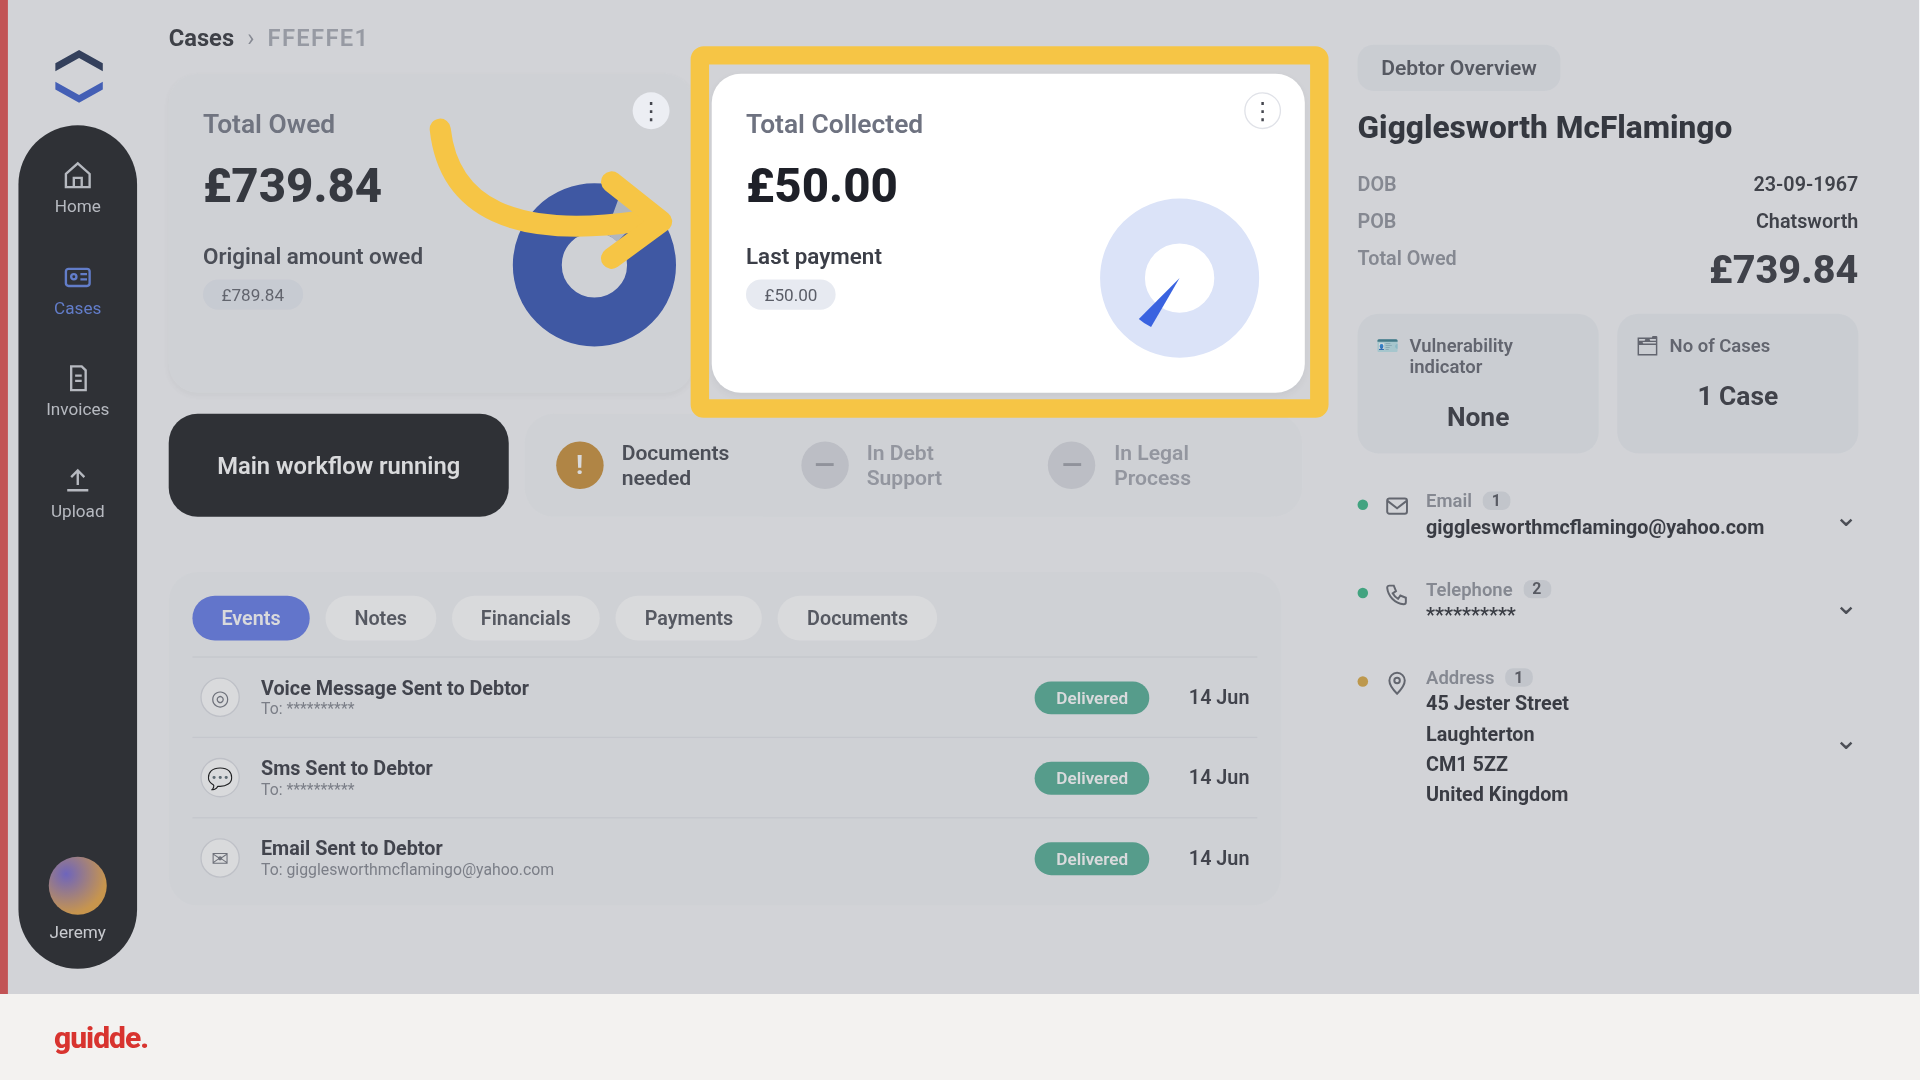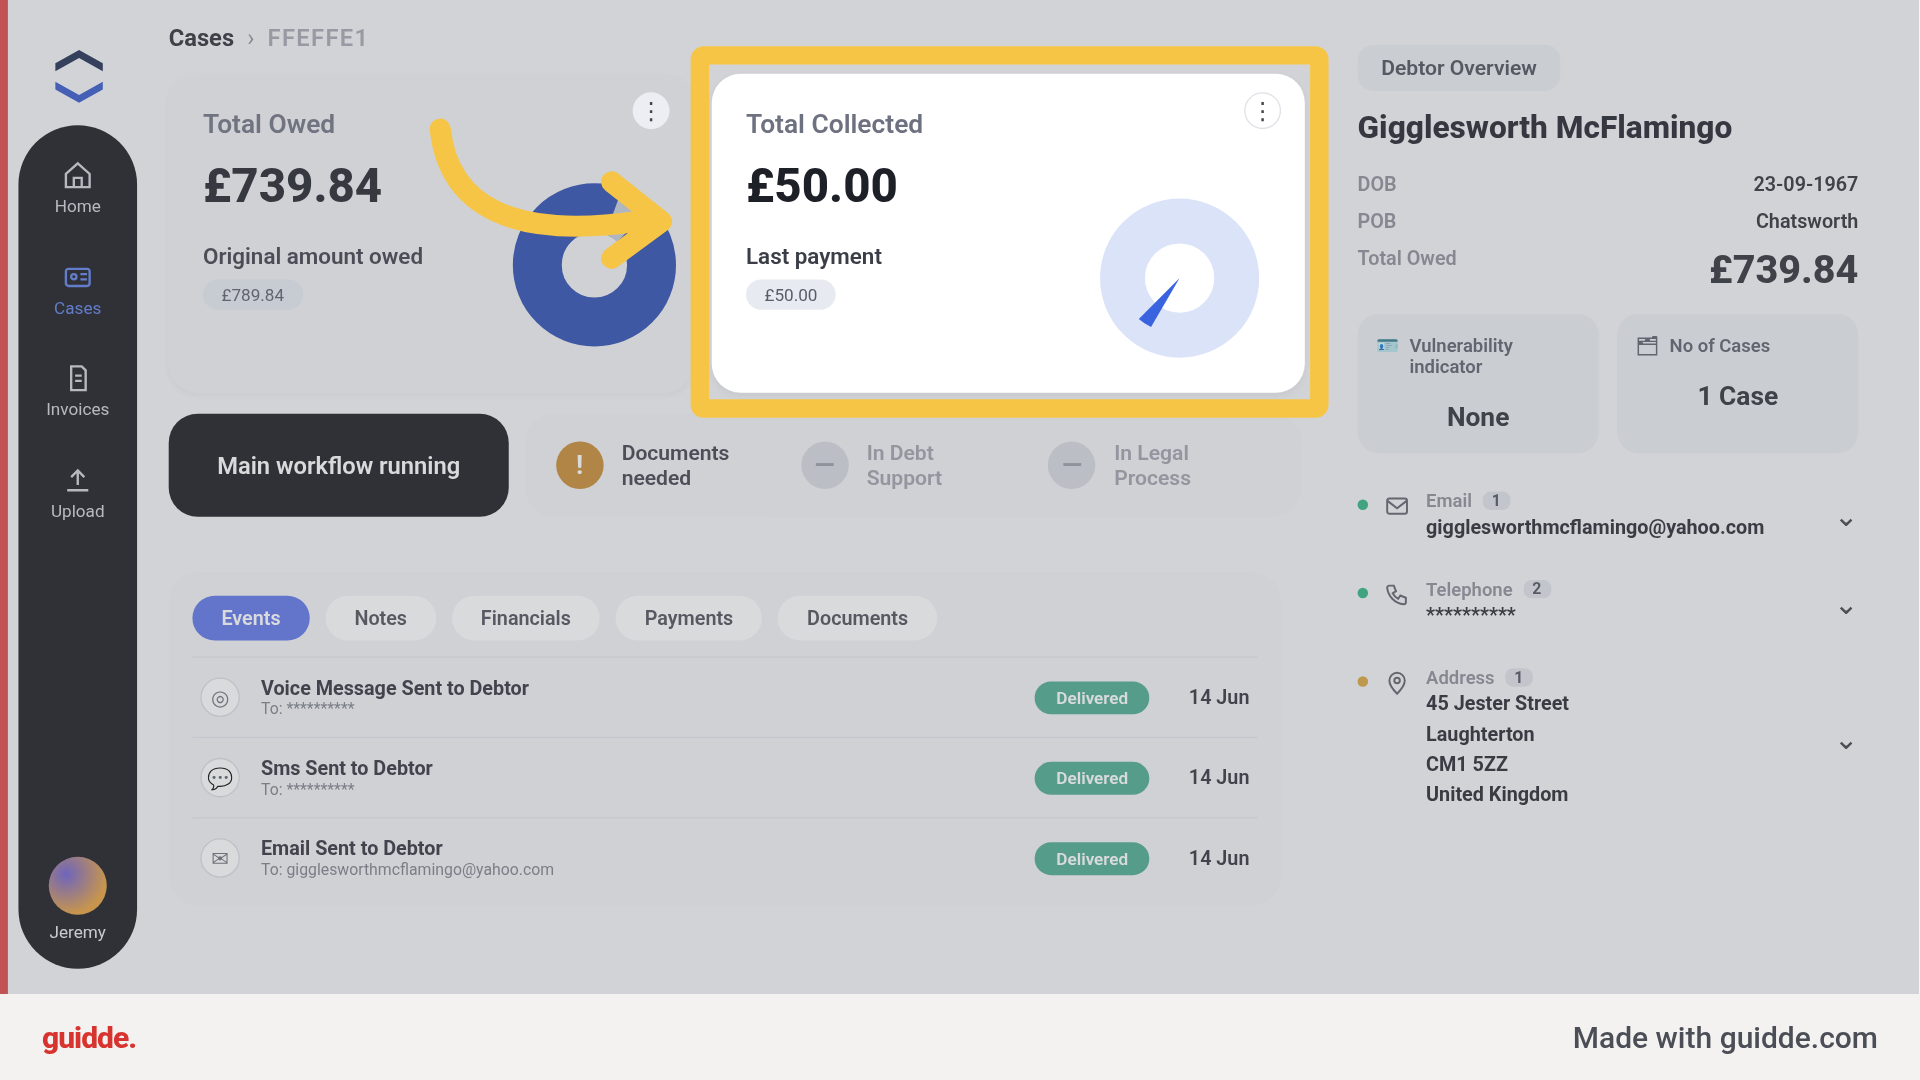--- a/index.html
+++ b/index.html
@@ -85,21 +85,21 @@
   .dot.green { background:#2fb380; }
   .dot.amber { background:#d9a43a; }
   .c-icon { width:20px; height:20px; color:#5c5f69; flex-shrink:0; margin-top:2px;}
   .c-body { flex:1; }
   .c-head { display:flex; align-items:center; gap:8px; font-size:14px; color:#8b8e98; font-weight:600; }
   .count { background:#e0e2e8; border-radius:6px; padding:0 7px; font-size:12px; color:#4d4f58; font-weight:700;}
   .c-val { font-size:15px; font-weight:700; color:#23252d; margin-top:2px; word-break:break-word; line-height:1.4;}
   .chev-down { color:#3c3e46; font-size:22px; cursor:pointer; align-self:center;}
 
   
-  .guidde-bar { position:absolute; left:0; bottom:0; width:1920px; height:86px; background:#f3f2f0; display:flex; align-items:center; justify-content:space-between; padding:0 42px; font-size:30px; }
+  .guidde-bar { position:absolute; left:0; bottom:0; width:1920px; height:86px; background:#f3f2f0; display:flex; align-items:center; justify-content:space-between; padding:0 54px; font-size:30px; }
   .guidde-logo { color:#d8342f; font-weight:800; letter-spacing:-1px; }
   .guidde-made { color:#4b4e56; font-weight:500; }
 
   
   .dim { position:absolute; inset:0; background:rgba(120,122,130,0.28); pointer-events:none; }
   .card-collected, .hl-frame, .arrow { z-index:5; }
   .dim { z-index:3; }
   .kebab { z-index:6; }
 </style>
 </head>
@@ -329,14 +329,13 @@
   <div class="hl-frame"></div>
   <svg class="arrow" viewBox="0 0 200 130">
     <path d="M20 20 Q 30 110 170 90" fill="none" stroke="#f6c545" stroke-width="16" stroke-linecap="round"></path>
     <path d="M150 60 L188 90 L150 118" fill="none" stroke="#f6c545" stroke-width="16" stroke-linecap="round" stroke-linejoin="round"></path>
   </svg>
 
 </div>
 
 <div class="guidde-bar">
   <span class="guidde-logo">guidde.</span>
-  <span class="guidde-made">Made with guidde.com</span>
 </div>
 
 </body></html>

